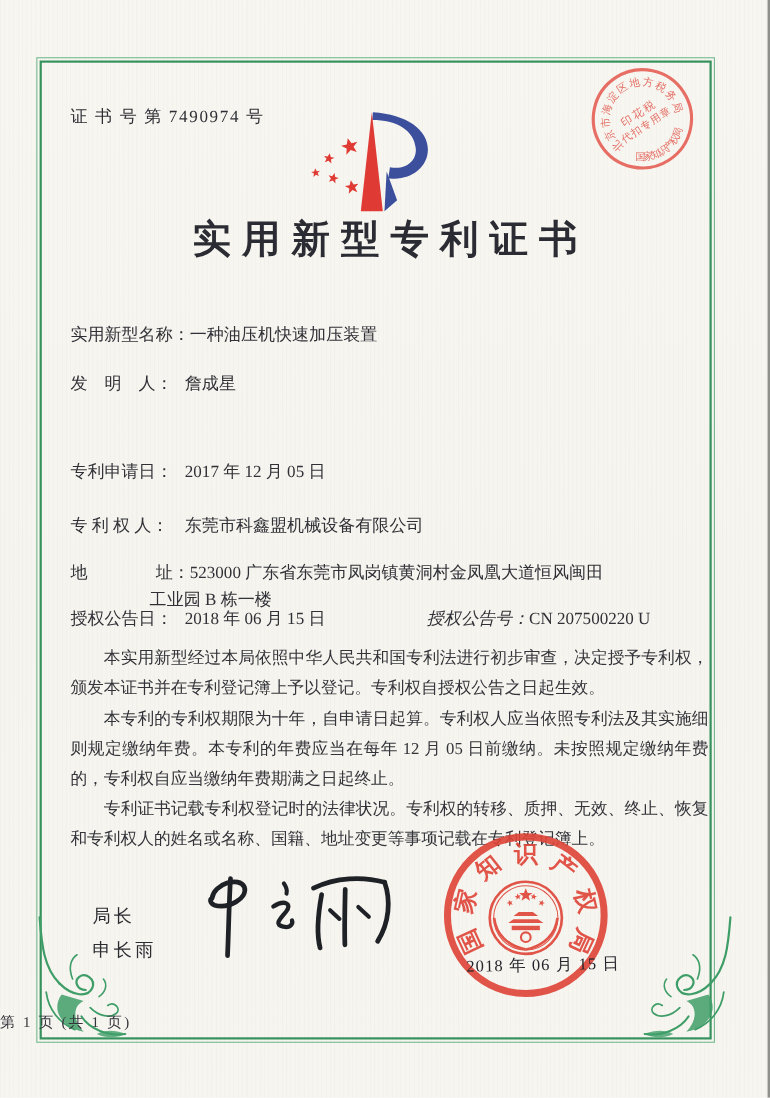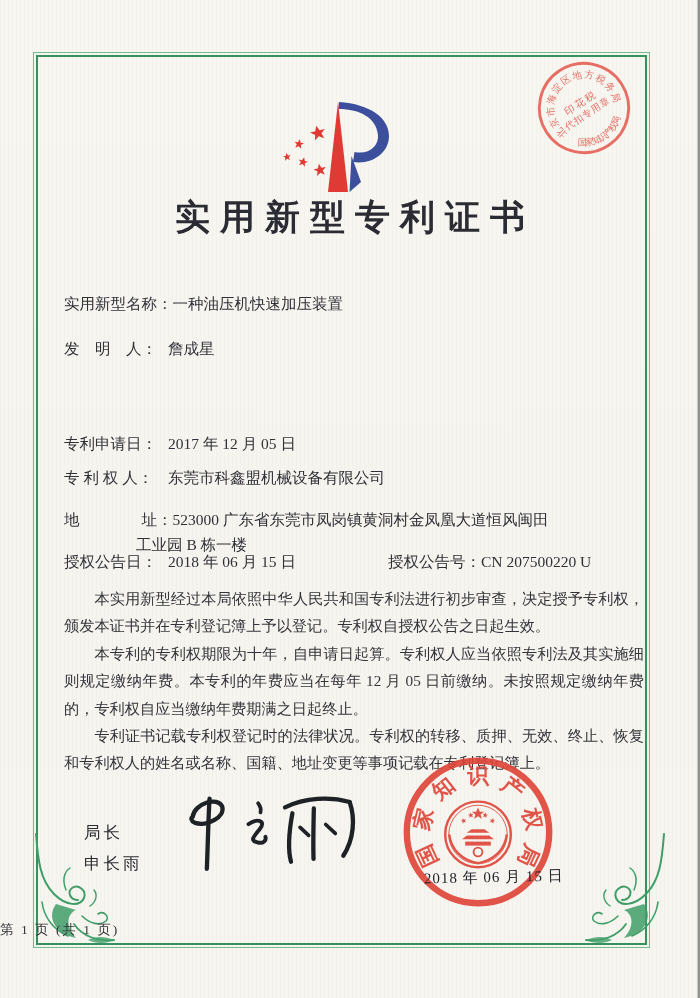--- a/index.html
+++ b/index.html
@@ -75,20 +75,21 @@
     <path d="M72,62 C60,74 46,75 42,66 C39,58 48,52 54,56 C59,60 56,68 48,68"></path>
     <path d="M84,70 C82,86 72,98 58,104" stroke-width="1.6"></path>
     <path d="M70,72 C80,86 70,102 50,106 C61,94 59,82 50,78 Z" fill="#3f9e68" stroke="none" opacity=".85"></path>
     <path d="M44,84 C36,92 26,94 20,89 C16,85 22,78 28,82" stroke-width="1.6"></path>
     <path d="M52,92 C44,104 28,110 12,108" stroke-width="1.8"></path>
     <path d="M60,58 C64,48 62,40 56,36" stroke-width="1.5"></path>
     <path d="M36,74 C30,70 28,63 32,58" stroke-width="1.4"></path>
     <path d="M12,108 C20,112 30,112 38,108 C30,104 22,104 12,108 Z" fill="#3f9e68" stroke="none" opacity=".8"></path>
   </svg>
 
+  <div class="certno">证 书 号 第 7490974 号</div>
 
   <svg style="position:absolute;left:276px;top:100px;" width="124" height="96" viewBox="0 0 124 96">
     <defs>
       <path id="star5" d="M0,-8 L2.35,-2.47 L8,-2.47 L3.4,1.2 L5.1,7 L0,3.6 L-5.1,7 L-3.4,1.2 L-8,-2.47 L-2.35,-2.47 Z"></path>
     </defs>
     <path d="M63,2 C94,4 113,18 113,36 C113,53 96,65 77,62 L78.5,52 C93,55 103,46 102,35 C100.5,18 84,9 62.5,9 Z" fill="#3c4f9d"></path>
     <polygon points="62,2 52,92 72,92" fill="#e03a34"></polygon>
     <polygon points="75.5,56 73.5,92 85,82" fill="#3c4f9d"></polygon>
     <g fill="#e03a34">
       <use href="#star5" transform="translate(42,33) scale(0.95) rotate(-14)"></use>
@@ -100,35 +101,35 @@
   </svg>
 
   <h1 class="title">实用新型专利证书</h1>
 
   <div class="row" style="top:339px">
     <span class="lbl">发　明　人：</span><span class="val">詹成星</span>
   </div>
   <div class="row" style="top:294px">
     <span class="lbl">实用新型名称：</span><span class="val">一种油压机快速加压装置</span>
   </div>
-  <div class="row" style="top:434px">
+  <div class="row" style="top:419px">
     <span class="lbl">专利申请日：</span><span class="val">2017 年 12 月 05 日</span>
   </div>
   <div class="row" style="top:468px">
     <span class="lbl">专 利 权 人：</span><span class="val">东莞市科鑫盟机械设备有限公司</span>
   </div>
   <div class="row" style="top:510px">
     <span class="lbl">地　　　　址：</span><span class="val">523000 广东省东莞市凤岗镇黄洞村金凤凰大道恒风闽田</span>
     <div class="addr2">工业园 B 栋一楼</div>
   </div>
   <div class="row" style="top:552px">
     <span class="lbl">授权公告日：</span><span class="val">2018 年 06 月 15 日</span>
   </div>
   <div class="grantno">
-    <span class="lbl" style="min-width:0;white-space:pre;">授权公告号：</span><span class="val">CN 207500220 U</span>
+    <span class="lbl" style="min-width:0;white-space:pre;font-style:italic;">授权公告号：</span><span class="val">CN 207500220 U</span>
   </div>
 
   <div class="bodytext">
     <p>本实用新型经过本局依照中华人民共和国专利法进行初步审查，决定授予专利权，颁发本证书并在专利登记簿上予以登记。专利权自授权公告之日起生效。</p>
     <p>本专利的专利权期限为十年，自申请日起算。专利权人应当依照专利法及其实施细则规定缴纳年费。本专利的年费应当在每年 12 月 05 日前缴纳。未按照规定缴纳年费的，专利权自应当缴纳年费期满之日起终止。</p>
     <p>专利证书记载专利权登记时的法律状况。专利权的转移、质押、无效、终止、恢复和专利权人的姓名或名称、国籍、地址变更等事项记载在专利登记簿上。</p>
   </div>
 
   <div class="sigblock">
     <div>局长</div>

